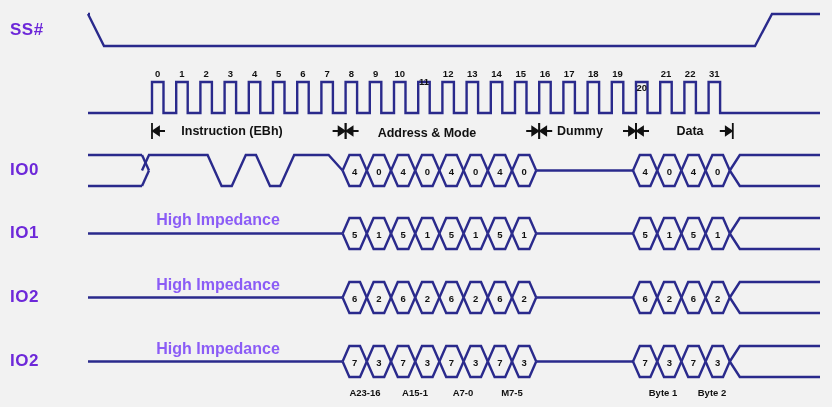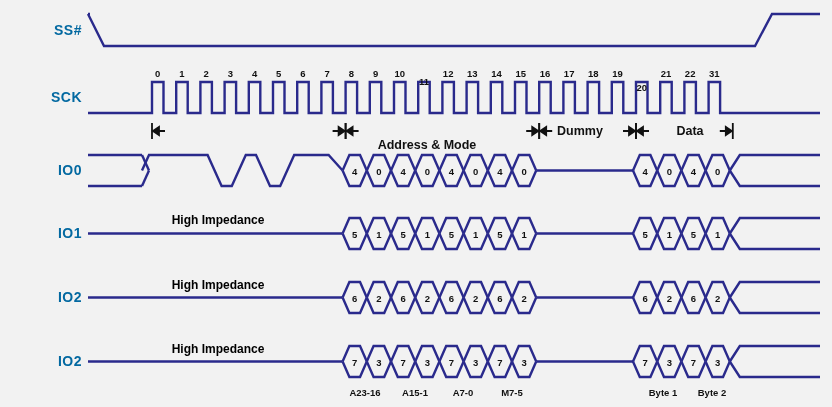--- a/index.html
+++ b/index.html
@@ -9,32 +9,32 @@
     background:#f2f2f2;
     font-family:"Liberation Sans", sans-serif;
     overflow:hidden;
   }
   #stage{position:relative;width:832px;height:407px;}
   #wave-svg{position:absolute;left:0;top:0;}
 
   .sig-label{
     position:absolute;
     font-weight:bold;
-    font-size:14px;
-    color:#0369a1;
+    font-size:17px;
+    color:#6d28d9;
     letter-spacing:0.5px;
-    text-align:right;
+    text-align:left;
     width:72px;
     transform:translateY(-50%);
   }
   .hi-z-label{
     position:absolute;
     font-weight:bold;
-    font-size:12px;
-    color:#000000;
+    font-size:16px;
+    color:#8b5cf6;
     transform:translate(-50%,-50%);
     white-space:nowrap;
   }
   .clk-num{
     position:absolute;
     font-weight:bold;
     font-size:9.5px;
     color:#111;
     transform:translate(-50%,-50%);
   }
@@ -209,27 +209,27 @@
       <polyline points="657.20,361.50 663.98,377.00 674.62,377.00 681.40,361.50" fill="none" stroke="#2a2a8c" stroke-width="2.4" stroke-linejoin="miter" stroke-linecap="butt"></polyline>
       <polyline points="681.40,361.50 688.18,346.00 698.82,346.00 705.60,361.50" fill="none" stroke="#2a2a8c" stroke-width="2.4" stroke-linejoin="miter" stroke-linecap="butt"></polyline>
       <polyline points="681.40,361.50 688.18,377.00 698.82,377.00 705.60,361.50" fill="none" stroke="#2a2a8c" stroke-width="2.4" stroke-linejoin="miter" stroke-linecap="butt"></polyline>
       <polyline points="705.60,361.50 712.38,346.00 723.02,346.00 729.80,361.50" fill="none" stroke="#2a2a8c" stroke-width="2.4" stroke-linejoin="miter" stroke-linecap="butt"></polyline>
       <polyline points="705.60,361.50 712.38,377.00 723.02,377.00 729.80,361.50" fill="none" stroke="#2a2a8c" stroke-width="2.4" stroke-linejoin="miter" stroke-linecap="butt"></polyline>
       <polyline points="729.80,361.50 739.80,346.00 820.00,346.00" fill="none" stroke="#2a2a8c" stroke-width="2.4" stroke-linejoin="miter" stroke-linecap="butt"></polyline>
       <polyline points="729.80,361.50 739.80,377.00 820.00,377.00" fill="none" stroke="#2a2a8c" stroke-width="2.4" stroke-linejoin="miter" stroke-linecap="butt"></polyline>
     </svg>
 
   <div class="sig-label" style="left:10px;top:30px;">SS#</div>
-  <div class="sig-label" style="left:10px;top:97px;">SCK</div>
   <div class="sig-label" style="left:10px;top:170px;">IO0</div>
   <div class="sig-label" style="left:10px;top:233px;">IO1</div>
   <div class="sig-label" style="left:10px;top:297px;">IO2</div>
   <div class="sig-label" style="left:10px;top:361px;">IO2</div>
 
-  <div class="phase-text" style="left:427px;top:145px;text-align:right;">Address &amp; Mode</div>
+  <div class="phase-text" style="left:232px;top:131px;">Instruction (EBh)</div>
+  <div class="phase-text" style="left:427px;top:133px;text-align:right;">Address &amp; Mode</div>
   <div class="phase-text" style="left:580px;top:131px;">Dummy</div>
   <div class="phase-text" style="left:690px;top:131px;">Data</div>
 
   <div class="hi-z-label" style="left:218px;top:220px;">High Impedance</div>
   <div class="hi-z-label" style="left:218px;top:285px;">High Impedance</div>
   <div class="hi-z-label" style="left:218px;top:349px;">High Impedance</div>
 
   <div class="field-text" style="left:365px;top:392px;">A23-16</div>
   <div class="field-text" style="left:415px;top:392px;">A15-1</div>
   <div class="field-text" style="left:463px;top:392px;">A7-0</div>

